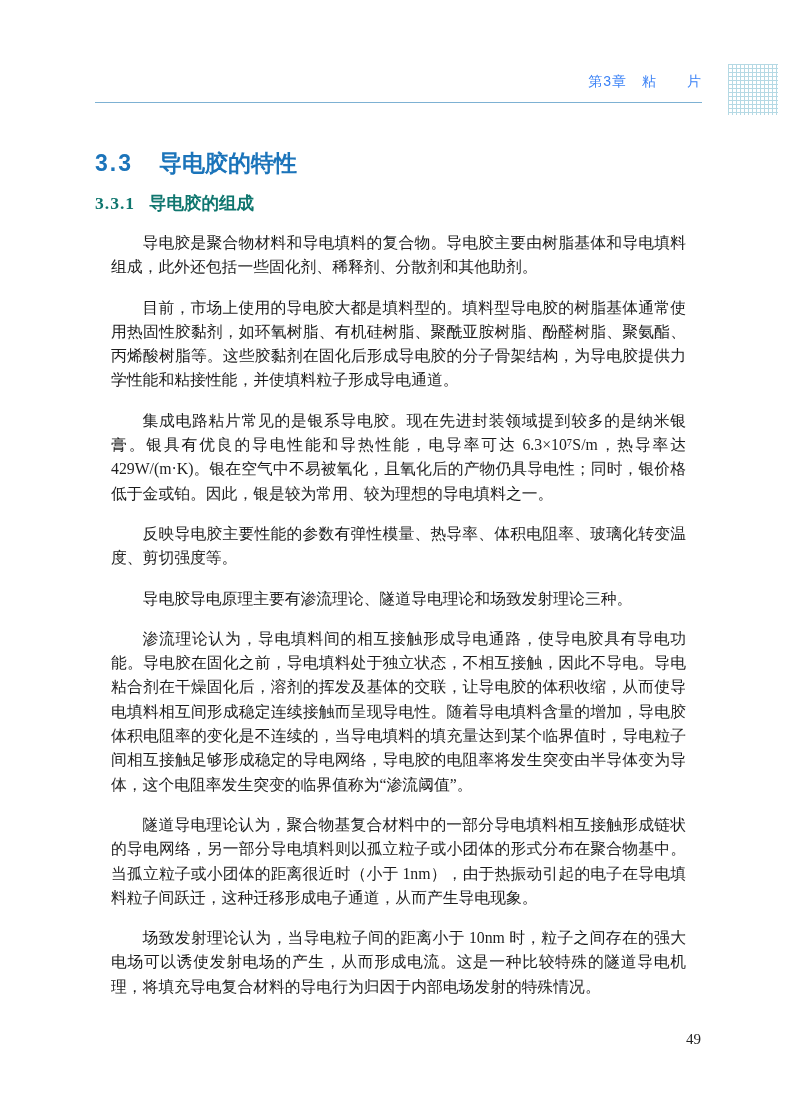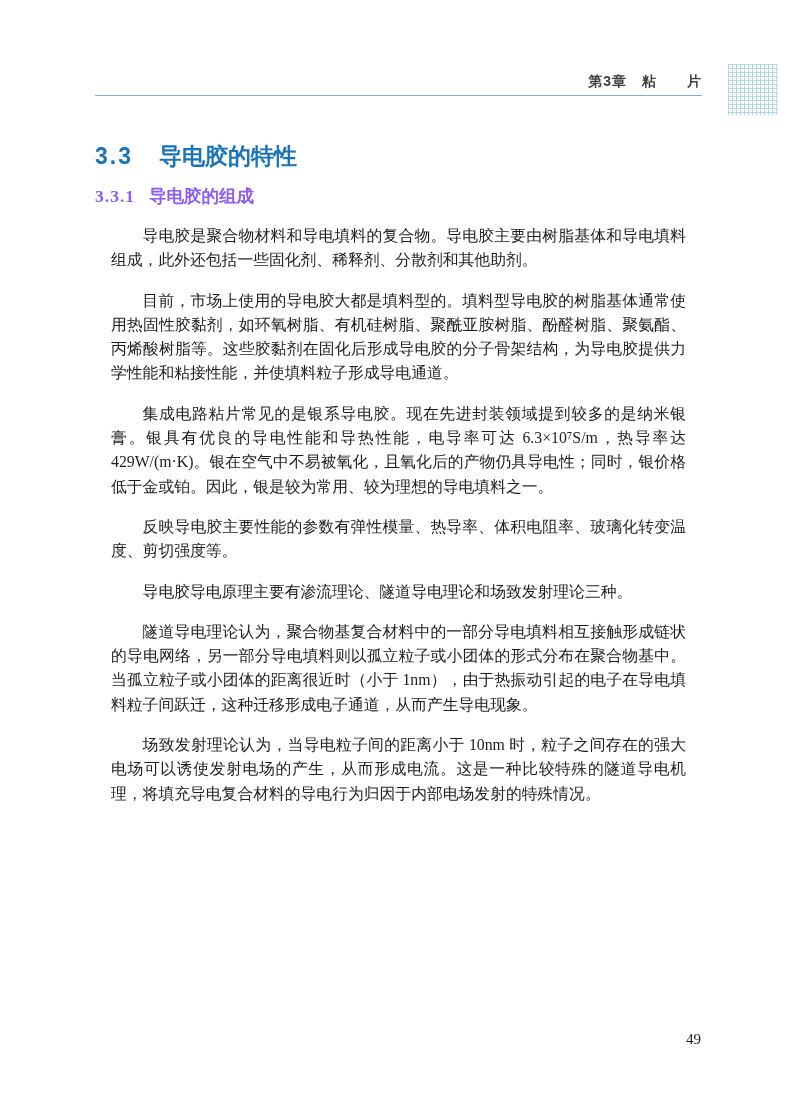--- a/index.html
+++ b/index.html
@@ -13,29 +13,28 @@
     color: #1d1d1d;
   }
   .content {
     position: absolute;
     left: 95px;
     top: 0;
     width: 607px;
   }
   .running-head {
     margin-top: 73px;
-    padding-bottom: 6px;
+    padding-bottom: 13px;
     border-bottom: 1.5px solid #7db1d3;
     text-align: right;
     font-family: "Liberation Sans", sans-serif;
     font-size: 14px;
-    color: #404040;
+    color: #3b82f6;
     letter-spacing: 1px;
     line-height: 16px;
-    font-weight: bold;
   }
   .grid-ornament {
     position: absolute;
     left: 728px;
     top: 64px;
     width: 50px;
     height: 51px;
     background-image:
       repeating-linear-gradient(to right,  #b5d9e4 0 1px, transparent 1px 4px),
       repeating-linear-gradient(to bottom, #b5d9e4 0 1px, transparent 1px 4px);
@@ -48,21 +47,21 @@
     line-height: 30px;
     color: #1b74ba;
   }
   h1.section-title .sec-num { margin-right: 26px; letter-spacing: 2px; }
   h2.subsection-title {
     margin: 13px 0 12px 0;
     font-family: "Liberation Serif", "DejaVu Serif", serif;
     font-weight: bold;
     font-size: 17.5px;
     line-height: 24px;
-    color: #8b5cf6;
+    color: #0f766e;
   }
   h2.subsection-title .sub-num { margin-right: 14px; letter-spacing: 1px; }
   h2.sp { margin-top: 14px; }
   p.body-par {
     margin: 16px;
     text-indent: 2em;
     font-size: 15.8px;
     line-height: 24.3px;
     text-align: justify;
     text-justify: inter-ideograph;
@@ -98,20 +97,21 @@
         <span class="sub-num">3.3.1</span><span>导电胶的组成</span>
       </h2>
       <p class="body-par">导电胶是聚合物材料和导电填料的复合物。导电胶主要由树脂基体和导电填料组成，此外还包括一些固化剂、稀释剂、分散剂和其他助剂。</p>
       <p class="body-par">目前，市场上使用的导电胶大都是填料型的。填料型导电胶的树脂基体通常使用热固性胶黏剂，如环氧树脂、有机硅树脂、聚酰亚胺树脂、酚醛树脂、聚氨酯、丙烯酸树脂等。这些胶黏剂在固化后形成导电胶的分子骨架结构，为导电胶提供力学性能和粘接性能，并使填料粒子形成导电通道。</p>
       <p class="body-par">集成电路粘片常见的是银系导电胶。现在先进封装领域提到较多的是纳米银膏。银具有优良的导电性能和导热性能，电导率可达 6.3×10⁷S/m，热导率达 429W/(m·K)。银在空气中不易被氧化，且氧化后的产物仍具导电性；同时，银价格低于金或铂。因此，银是较为常用、较为理想的导电填料之一。</p>
       <p class="body-par">反映导电胶主要性能的参数有弹性模量、热导率、体积电阻率、玻璃化转变温度、剪切强度等。</p>
     </section>
 
     <section>
       <p class="body-par">导电胶导电原理主要有渗流理论、隧道导电理论和场致发射理论三种。</p>
+      <p class="body-par">渗流理论认为，导电填料间的相互接触形成导电通路，使导电胶具有导电功能。导电胶在固化之前，导电填料处于独立状态，不相互接触，因此不导电。导电粘合剂在干燥固化后，溶剂的挥发及基体的交联，让导电胶的体积收缩，从而使导电填料相互间形成稳定连续接触而呈现导电性。随着导电填料含量的增加，导电胶体积电阻率的变化是不连续的，当导电填料的填充量达到某个临界值时，导电粒子间相互接触足够形成稳定的导电网络，导电胶的电阻率将发生突变由半导体变为导体，这个电阻率发生突变的临界值称为“渗流阈值”。</p>
       <p class="body-par">隧道导电理论认为，聚合物基复合材料中的一部分导电填料相互接触形成链状的导电网络，另一部分导电填料则以孤立粒子或小团体的形式分布在聚合物基中。当孤立粒子或小团体的距离很近时（小于 1nm），由于热振动引起的电子在导电填料粒子间跃迁，这种迁移形成电子通道，从而产生导电现象。</p>
       <p class="body-par">场致发射理论认为，当导电粒子间的距离小于 10nm 时，粒子之间存在的强大电场可以诱使发射电场的产生，从而形成电流。这是一种比较特殊的隧道导电机理，将填充导电复合材料的导电行为归因于内部电场发射的特殊情况。</p>
     </section>
 
 
   </div>
 
   <div class="page-number">49</div>
 
 </div>

